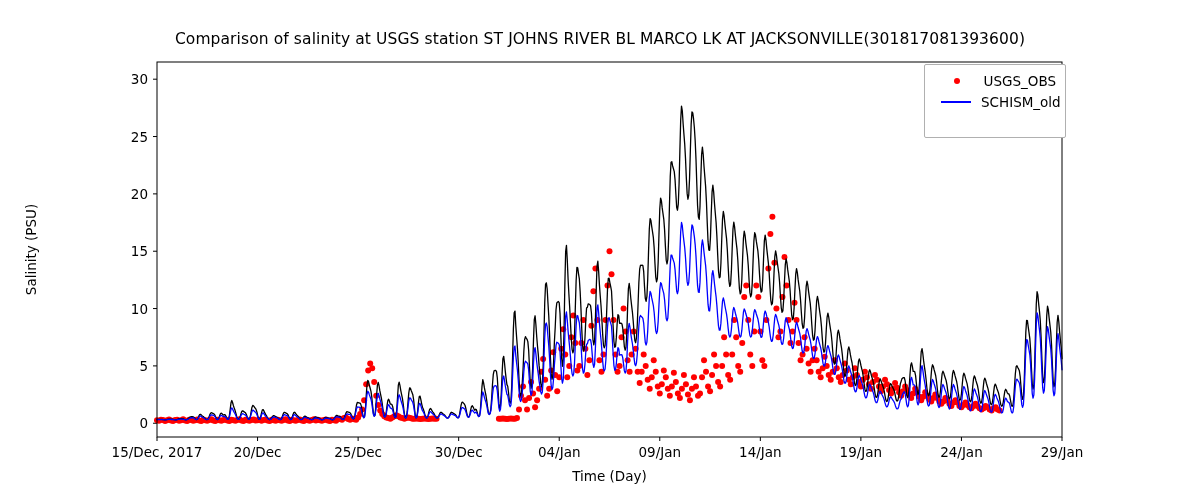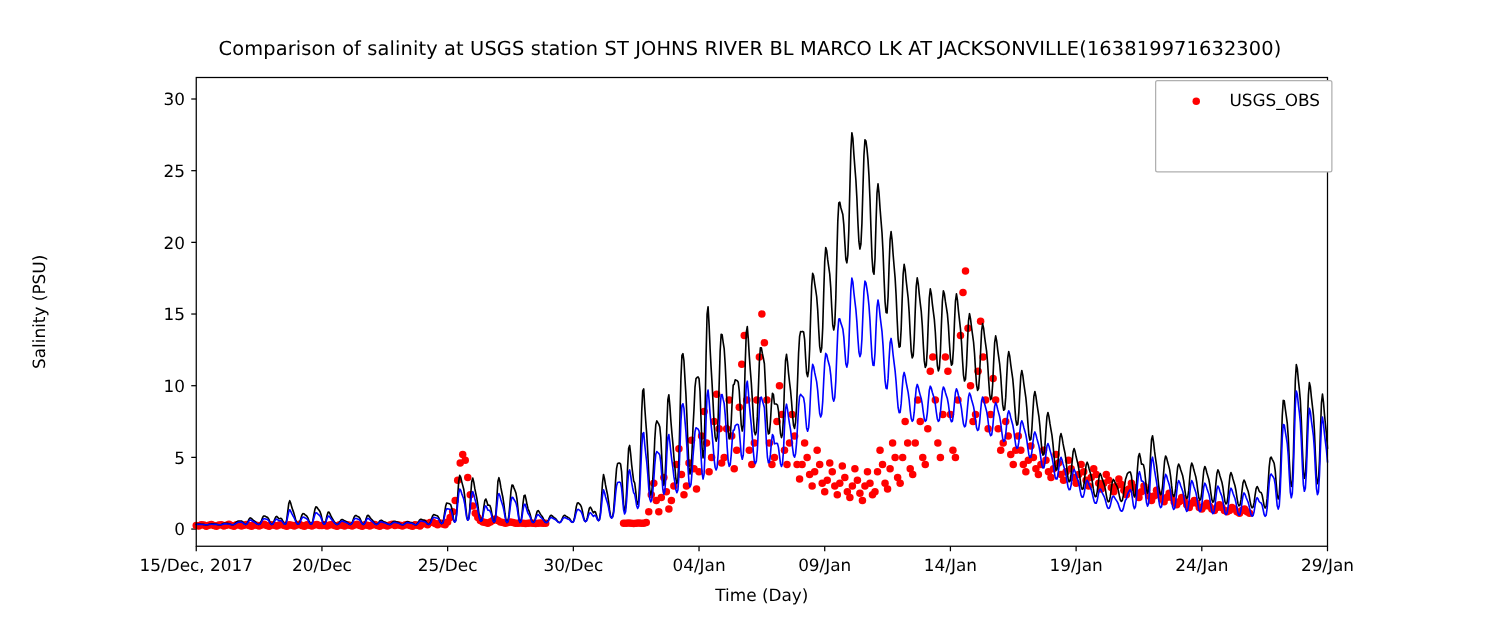--- a/index.html
+++ b/index.html
@@ -21,21 +21,21 @@
   .legend-key{width:40px;display:flex;align-items:center;justify-content:center;}
   .legend-swatch-line{width:30px;height:2px;}
   .legend-swatch-dot{width:6px;height:6px;border-radius:50%;}
   .legend-text{font-size:13.5px;color:#000;margin-left:10px;white-space:nowrap;}
 </style>
 </head>
 <body>
 
 <div id="figure">
 
-  <div id="chart-title">Comparison of salinity at USGS station ST JOHNS RIVER BL MARCO LK AT JACKSONVILLE(163819971632300)</div>
+  <div id="chart-title">Comparison of salinity at USGS station ST JOHNS RIVER BL MARCO LK AT JACKSONVILLE(301817081393600)</div>
 
   <svg id="plot-svg" width="1200" height="500">
     <g>
       <rect id="plot-bg" fill="#ffffff" x="157" y="62" width="905" height="375"></rect>
       <g id="x-ticks">
           <line x1="157" y1="437" x2="157" y2="441" stroke="#000000" stroke-width="1"></line>
           <text x="157" y="457" text-anchor="middle" class="tick-label">15/Dec, 2017</text>
           <line x1="257.55555555555554" y1="437" x2="257.55555555555554" y2="441" stroke="#000000" stroke-width="1"></line>
           <text x="257.55555555555554" y="457" text-anchor="middle" class="tick-label">20/Dec</text>
           <line x1="358.1111111111111" y1="437" x2="358.1111111111111" y2="441" stroke="#000000" stroke-width="1"></line>
@@ -473,15 +473,21 @@
     <text id="y-axis-label" class="axis-label" text-anchor="middle" x="0" y="0" transform="translate(36,249.5) rotate(-90)">Salinity (PSU)</text>
   </svg>
 
   <div id="legend-box" style="left: 924px; top: 64px; width: 142px; height: 74px; padding-left: 16px;">
     <div class="legend-row">
       <span class="legend-key">
         <span class="legend-swatch-dot" style="background:#ff0000"></span>
       </span>
       <span class="legend-text">USGS_OBS</span>
     </div>
+    <div class="legend-row">
+      <span class="legend-key">
+        <span class="legend-swatch-line" style="background:#0000ff"></span>
+      </span>
+      <span class="legend-text">SCHISM_old</span>
+    </div>
   </div>
 
 </div>
 
 </body></html>

